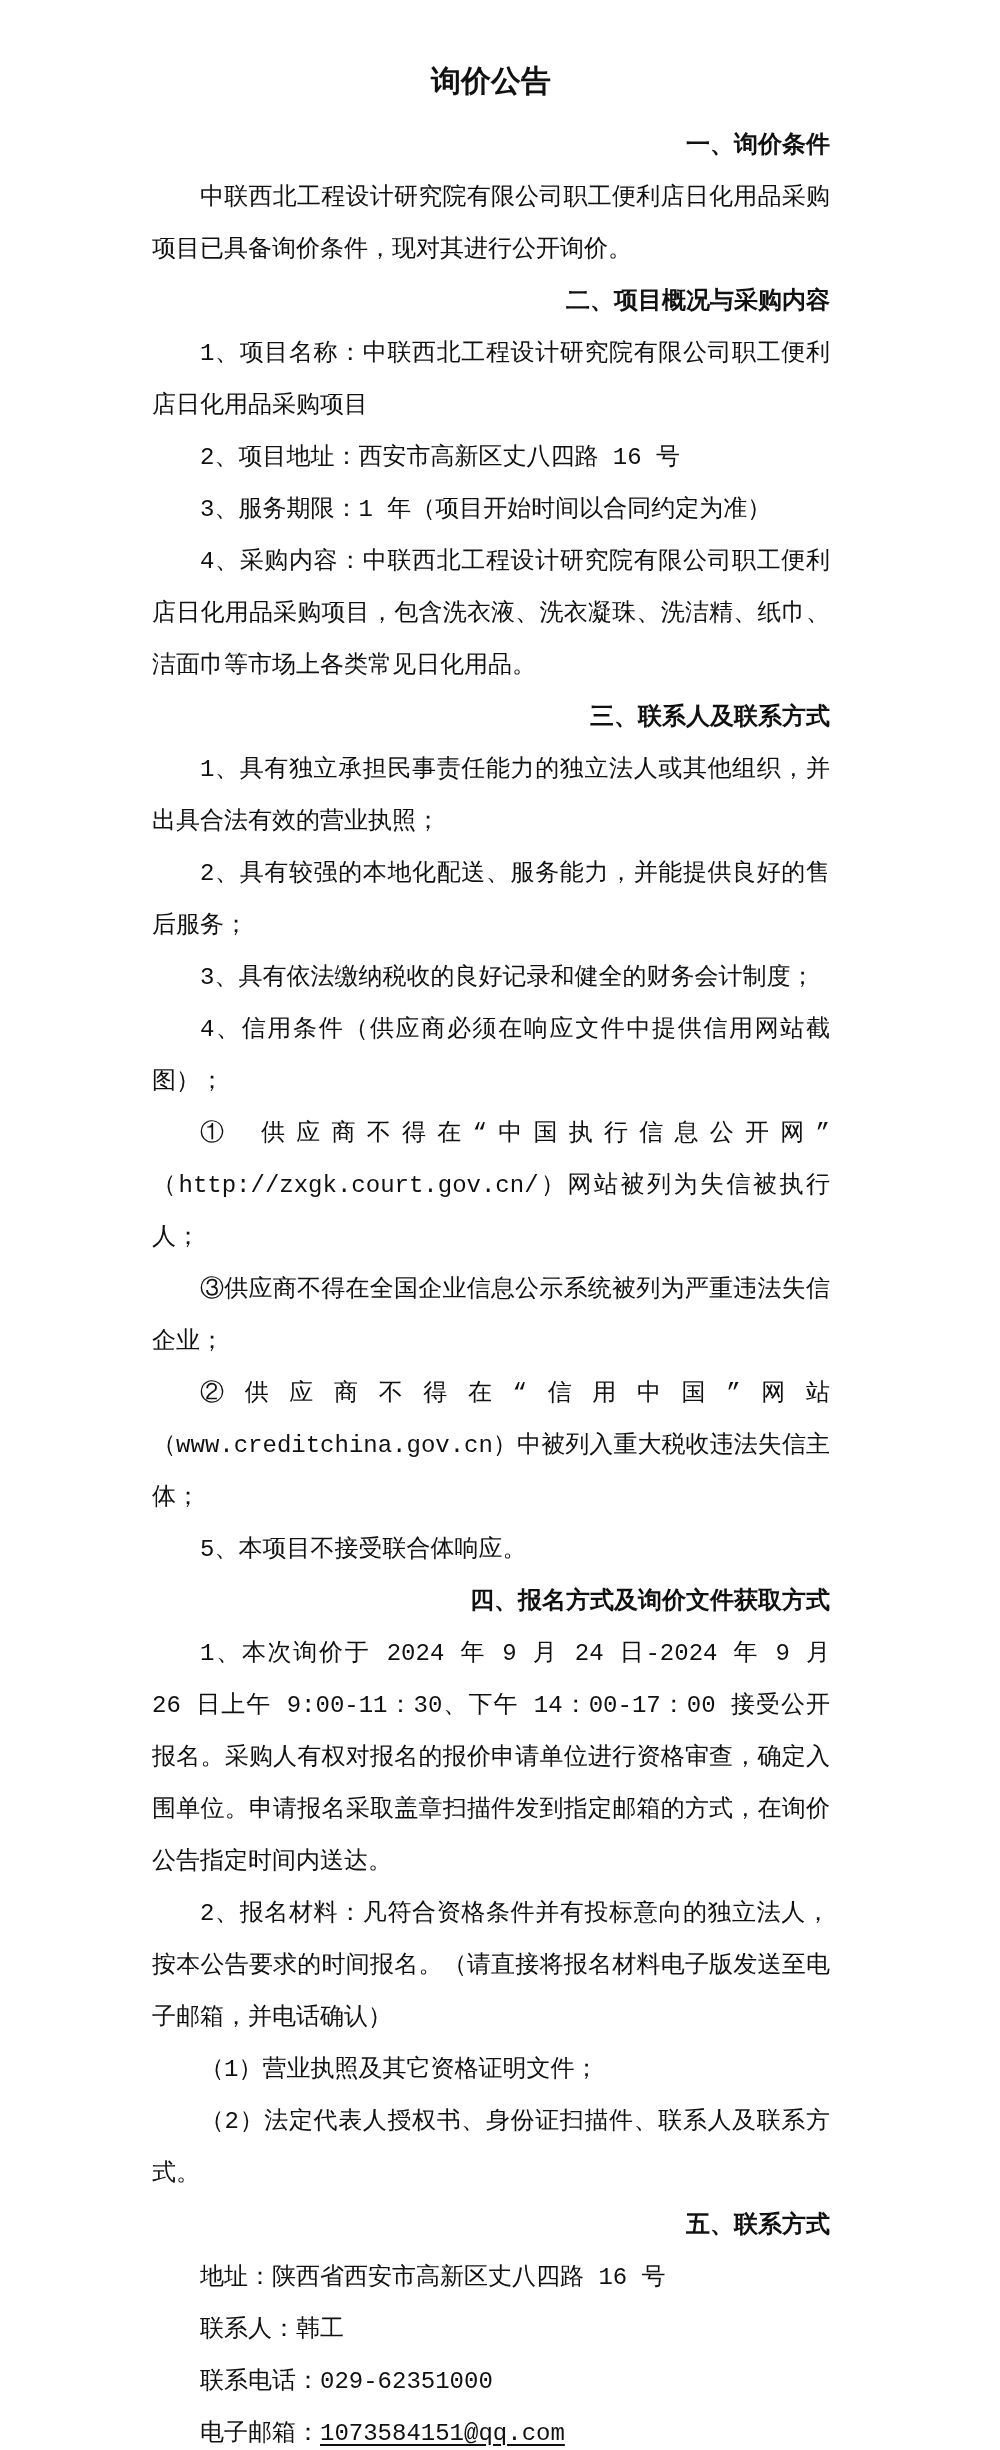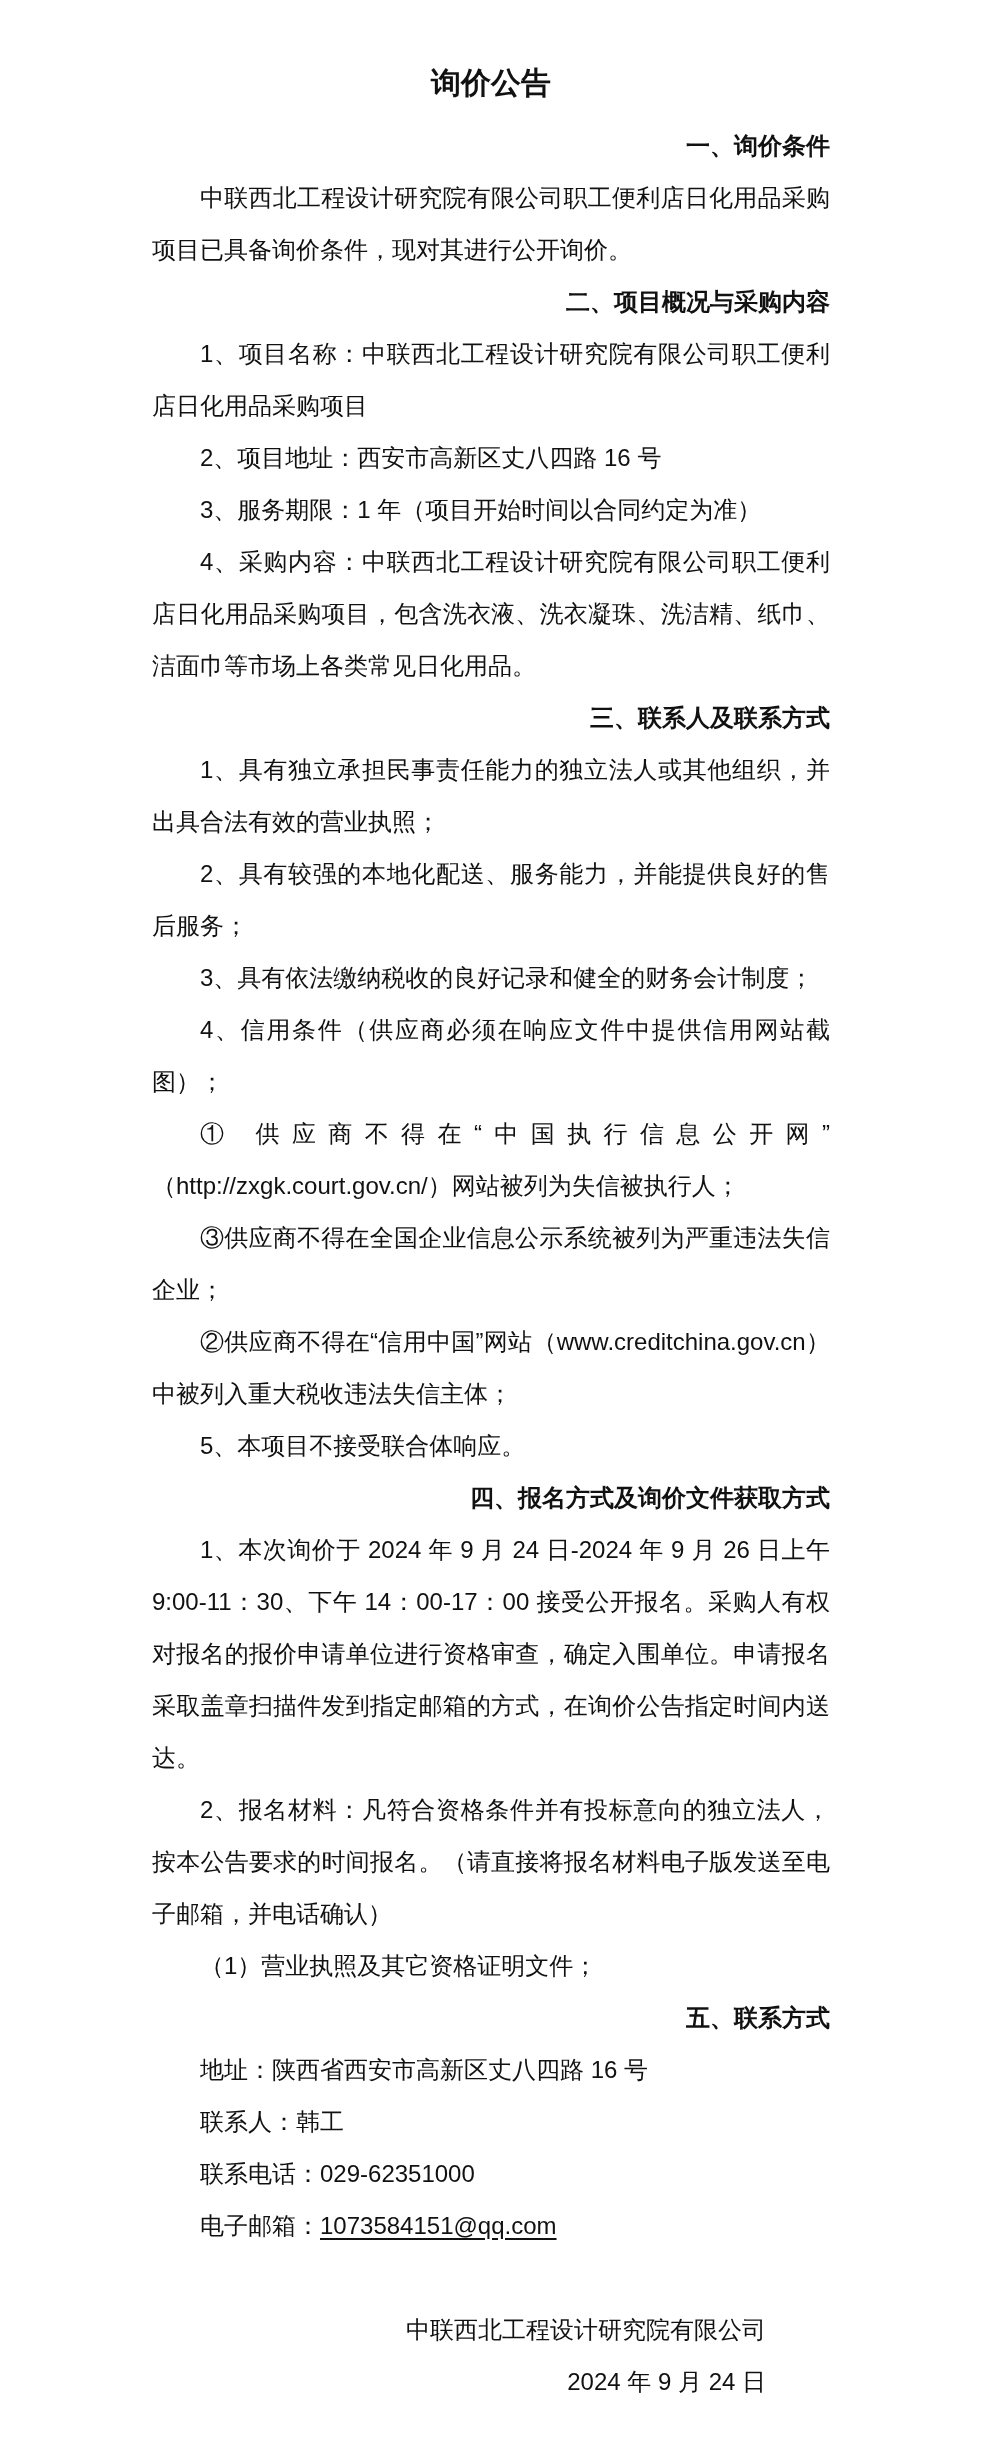--- a/index.html
+++ b/index.html
@@ -7,21 +7,21 @@
     padding: 0;
     background: #ffffff;
   }
   .page {
     position: relative;
     width: 978px;
     height: 2450px;
     box-sizing: border-box;
     background: #ffffff;
     color: #111111;
-    font-family: Liberation Sans, sans-serif;
+    font-family: Liberation Mono, monospace;
     padding: 52px 148px 0 152px;
     overflow: hidden;
   }
   .doc-title {
     font-size: 30px;
     font-weight: bold;
     text-align: center;
     line-height: 62px;
     margin: 0 0 6px 0;
   }
@@ -92,20 +92,21 @@
     <p class="spread">① 供应商不得在“中国执行信息公开网”</p>
     <p class="noindent">（http://zxgk.court.gov.cn/）网站被列为失信被执行人；</p>
     <p>③供应商不得在全国企业信息公示系统被列为严重违法失信企业；</p>
     <p>②供应商不得在“信用中国”网站（www.creditchina.gov.cn）中被列入重大税收违法失信主体；</p>
     <p>5、本项目不接受联合体响应。</p>
 
     <p class="heading">四、报名方式及询价文件获取方式</p>
     <p>1、本次询价于 2024 年 9 月 24 日-2024 年 9 月 26 日上午 9:00-11：30、下午 14：00-17：00 接受公开报名。采购人有权对报名的报价申请单位进行资格审查，确定入围单位。申请报名采取盖章扫描件发到指定邮箱的方式，在询价公告指定时间内送达。</p>
     <p>2、报名材料：凡符合资格条件并有投标意向的独立法人，按本公告要求的时间报名。（请直接将报名材料电子版发送至电子邮箱，并电话确认）</p>
     <p>（1）营业执照及其它资格证明文件；</p>
+    <p>（2）法定代表人授权书、身份证扫描件、联系人及联系方式。</p>
 
     <p class="heading">五、联系方式</p>
     <p>地址：陕西省西安市高新区丈八四路 16 号</p>
     <p>联系人：韩工</p>
     <p>联系电话：029-62351000</p>
     <p><span>电子邮箱：</span><a href="#" class="email-link">1073584151@qq.com</a></p>
 
     <div class="signature">
       <div class="sig-inner">
         <p>中联西北工程设计研究院有限公司</p>

